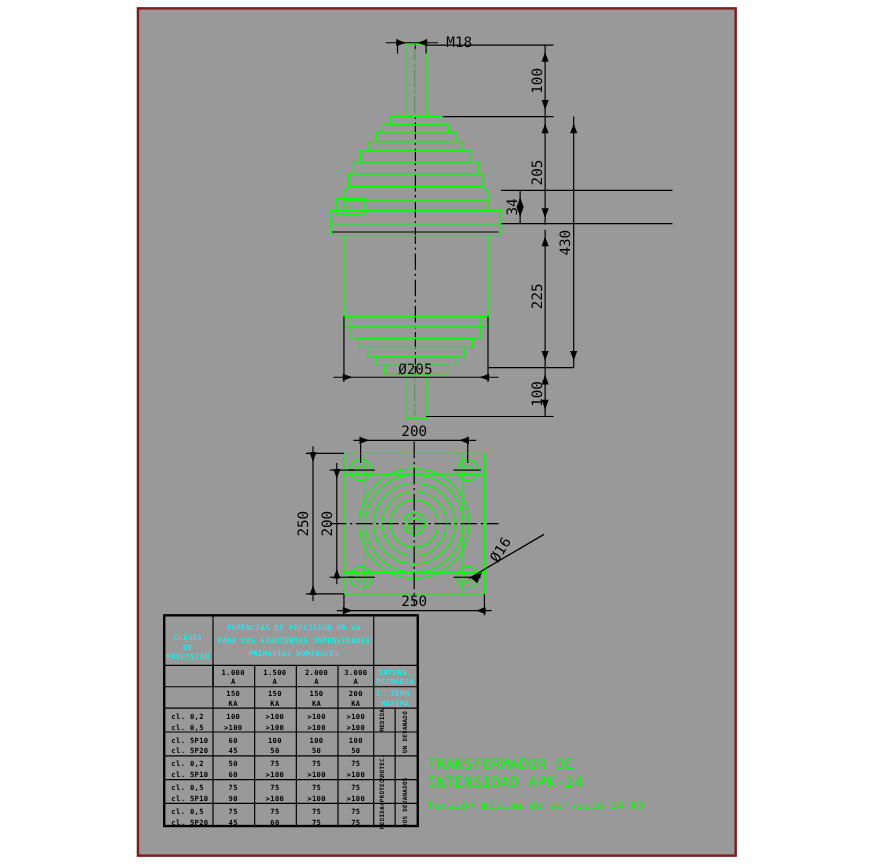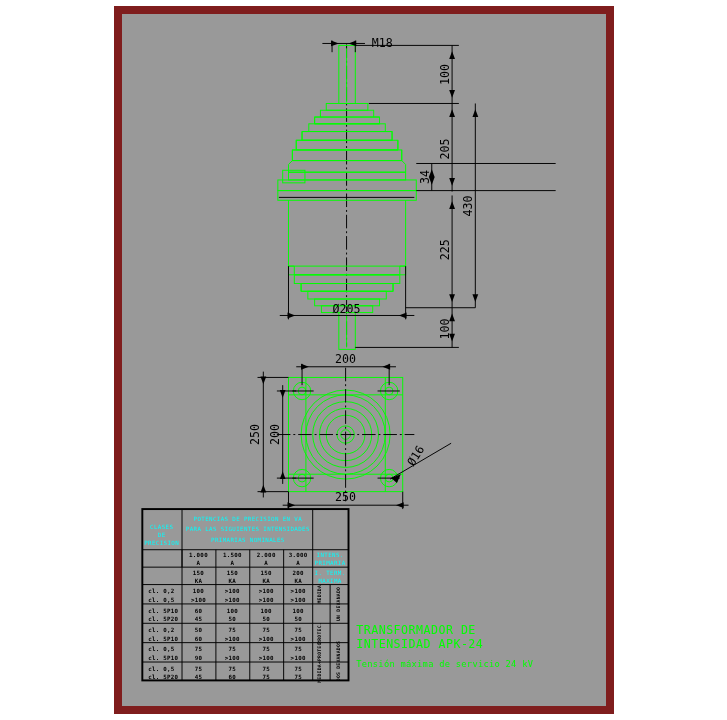--- a/index.html
+++ b/index.html
@@ -17,21 +17,21 @@
     overflow: hidden;
   }
   
   #canvas {
     position: absolute;
     left: 114px;
     top: 6px;
     width: 500px;
     height: 708px;
     background: #999999;
-    border: 8px solid #7f1d1d;
+    border: 2px solid #7f1d1d;
     box-sizing: border-box;
     overflow: hidden;
   }
   svg.cad {
     position: absolute;
     left: 0;
     top: 0;
     width: 100%;
     height: 100%;
     display: block;

